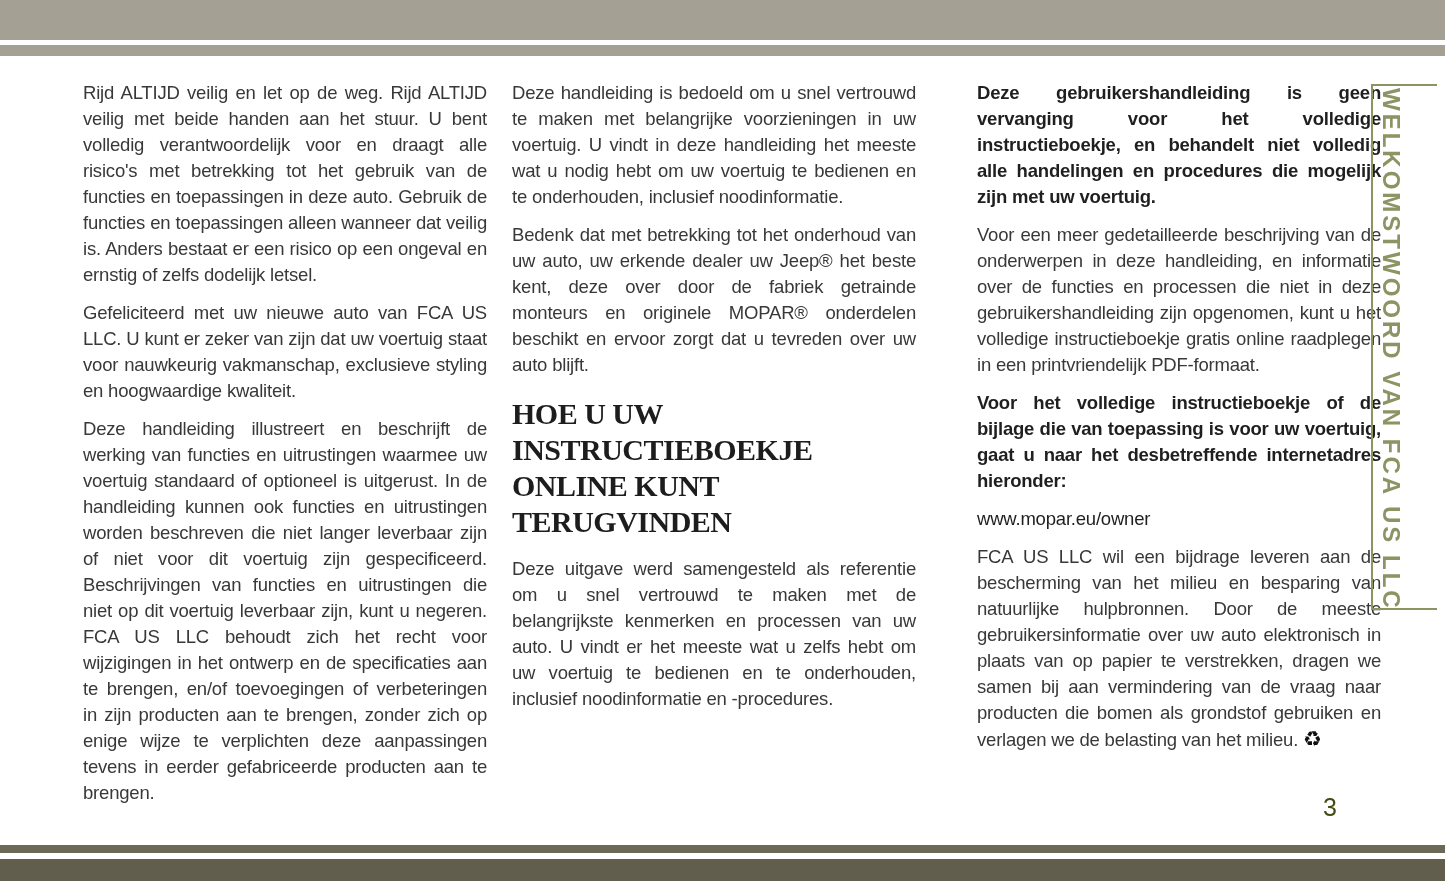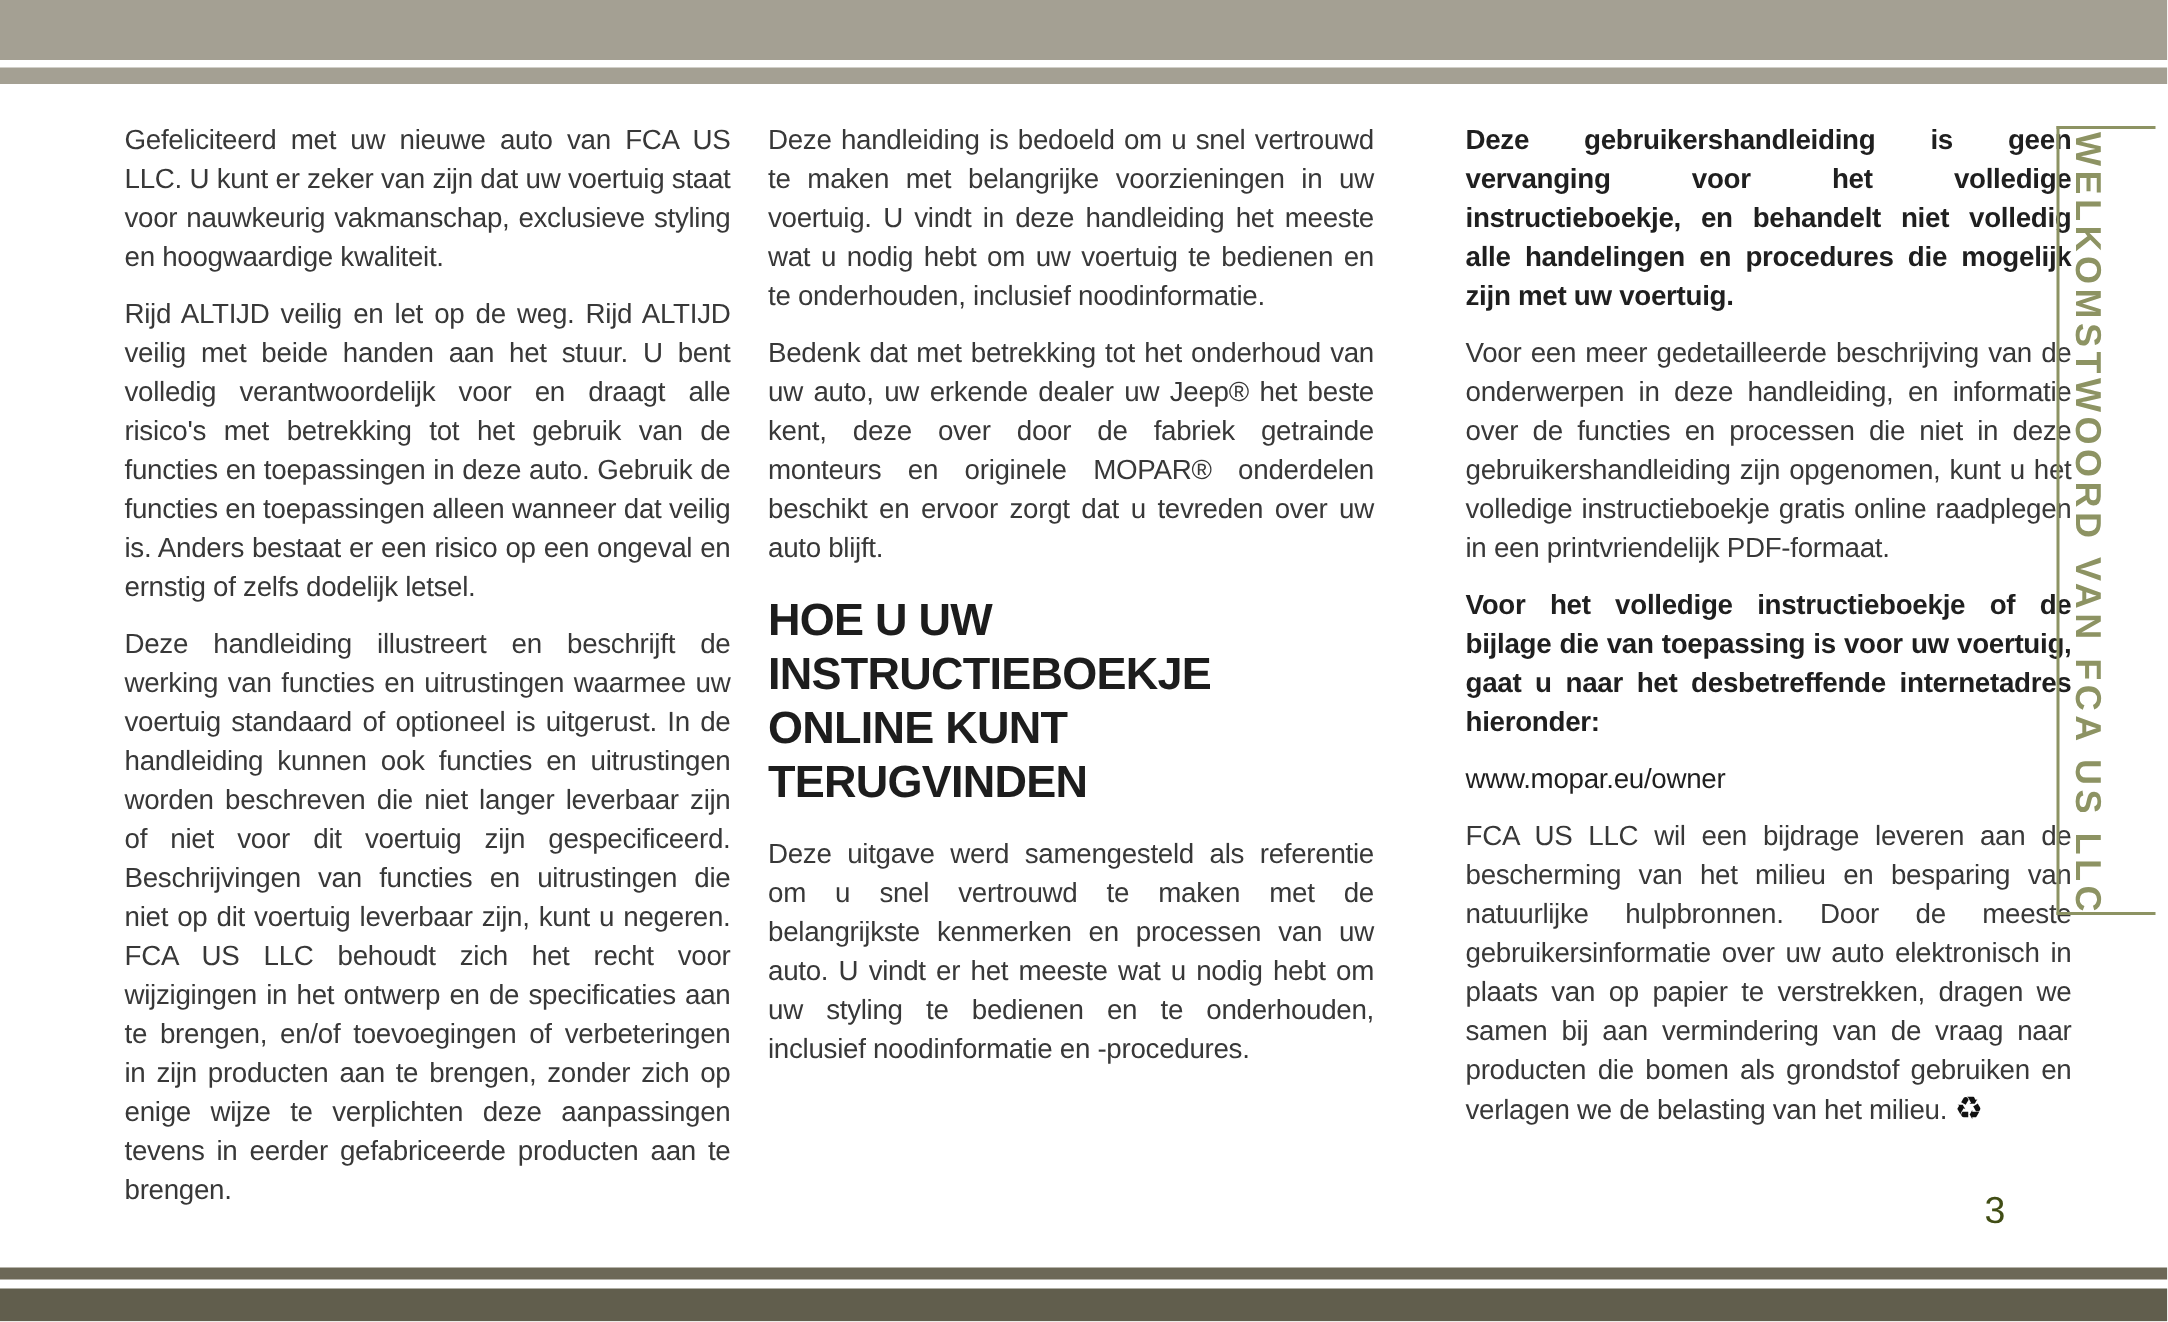--- a/index.html
+++ b/index.html
@@ -46,20 +46,21 @@
   }
 
   .section-heading {
     margin: 18px 0 16px 0;
     font-size: 30px;
     line-height: 36px;
     font-weight: bold;
     color: #1d1d1d;
     letter-spacing: -0.5px;
     text-align: left;
+    font-family: Liberation Serif, serif;
   }
 
   .mopar-url {
     font-weight: normal;
     color: #1f1f1f;
   }
 
   .recycle {
     font-family: "DejaVu Sans", sans-serif;
     color: #111111;
@@ -105,30 +106,30 @@
 </style>
 </head>
 <body>
 
 <div class="page">
 
   <div class="bar bar-top-main"></div>
   <div class="bar bar-top-sub"></div>
 
   <div class="col col-1">
+    <p>Rijd ALTIJD veilig en let op de weg. Rijd ALTIJD veilig met beide handen aan het stuur. U bent volledig verantwoordelijk voor en draagt alle risico's met betrekking tot het gebruik van de functies en toepassingen in deze auto. Gebruik de functies en toepassingen alleen wanneer dat veilig is. Anders bestaat er een risico op een ongeval en ernstig of zelfs dodelijk letsel.</p>
     <p>Gefeliciteerd met uw nieuwe auto van FCA US LLC. U kunt er zeker van zijn dat uw voertuig staat voor nauwkeurig vakmanschap, exclusieve styling en hoogwaardige kwaliteit.</p>
-    <p>Rijd ALTIJD veilig en let op de weg. Rijd ALTIJD veilig met beide handen aan het stuur. U bent volledig verantwoordelijk voor en draagt alle risico's met betrekking tot het gebruik van de functies en toepassingen in deze auto. Gebruik de functies en toepassingen alleen wanneer dat veilig is. Anders bestaat er een risico op een ongeval en ernstig of zelfs dodelijk letsel.</p>
     <p>Deze handleiding illustreert en beschrijft de werking van functies en uitrustingen waarmee uw voertuig standaard of optioneel is uitgerust. In de handleiding kunnen ook functies en uitrustingen worden beschreven die niet langer leverbaar zijn of niet voor dit voertuig zijn gespecificeerd. Beschrijvingen van functies en uitrustingen die niet op dit voertuig leverbaar zijn, kunt u negeren. FCA US LLC behoudt zich het recht voor wijzigingen in het ontwerp en de specificaties aan te brengen, en/of toevoegingen of verbeteringen in zijn producten aan te brengen, zonder zich op enige wijze te verplichten deze aanpassingen tevens in eerder gefabriceerde producten aan te brengen.</p>
   </div>
 
   <div class="col col-2">
     <p>Deze handleiding is bedoeld om u snel vertrouwd te maken met belangrijke voorzieningen in uw voertuig. U vindt in deze handleiding het meeste wat u nodig hebt om uw voertuig te bedienen en te onderhouden, inclusief noodinformatie.</p>
     <p>Bedenk dat met betrekking tot het onderhoud van uw auto, uw erkende dealer uw Jeep® het beste kent, deze over door de fabriek getrainde monteurs en originele MOPAR® onderdelen beschikt en ervoor zorgt dat u tevreden over uw auto blijft.</p>
     <h2 class="section-heading">HOE U UW INSTRUCTIEBOEKJE ONLINE KUNT TERUGVINDEN</h2>
-    <p>Deze uitgave werd samengesteld als referentie om u snel vertrouwd te maken met de belangrijkste kenmerken en processen van uw auto. U vindt er het meeste wat u nodig hebt om uw styling te bedienen en te onderhouden, inclusief noodinformatie en -procedures.</p>
+    <p>Deze uitgave werd samengesteld als referentie om u snel vertrouwd te maken met de belangrijkste kenmerken en processen van uw auto. U vindt er het meeste wat u zelfs hebt om uw voertuig te bedienen en te onderhouden, inclusief noodinformatie en -procedures.</p>
   </div>
 
   <div class="col col-3">
     <p class="bold-par">Deze gebruikershandleiding is geen vervanging voor het volledige instructieboekje, en behandelt niet volledig alle handelingen en procedures die mogelijk zijn met uw voertuig.</p>
     <p>Voor een meer gedetailleerde beschrijving van de onderwerpen in deze handleiding, en informatie over de functies en processen die niet in deze gebruikershandleiding zijn opgenomen, kunt u het volledige instructieboekje gratis online raadplegen in een printvriendelijk PDF-formaat.</p>
     <p class="bold-par">Voor het volledige instructieboekje of de bijlage die van toepassing is voor uw voertuig, gaat u naar het desbetreffende internetadres hieronder:</p>
     <p class="mopar-url">www.mopar.eu/owner</p>
     <p>
       <span>FCA US LLC wil een bijdrage leveren aan de bescherming van het milieu en besparing van natuurlijke hulpbronnen. Door de meeste gebruikersinformatie over uw auto elektronisch in plaats van op papier te verstrekken, dragen we samen bij aan vermindering van de vraag naar producten die bomen als grondstof gebruiken en verlagen we de belasting van het milieu.</span><span class="recycle">♻</span>
     </p>

